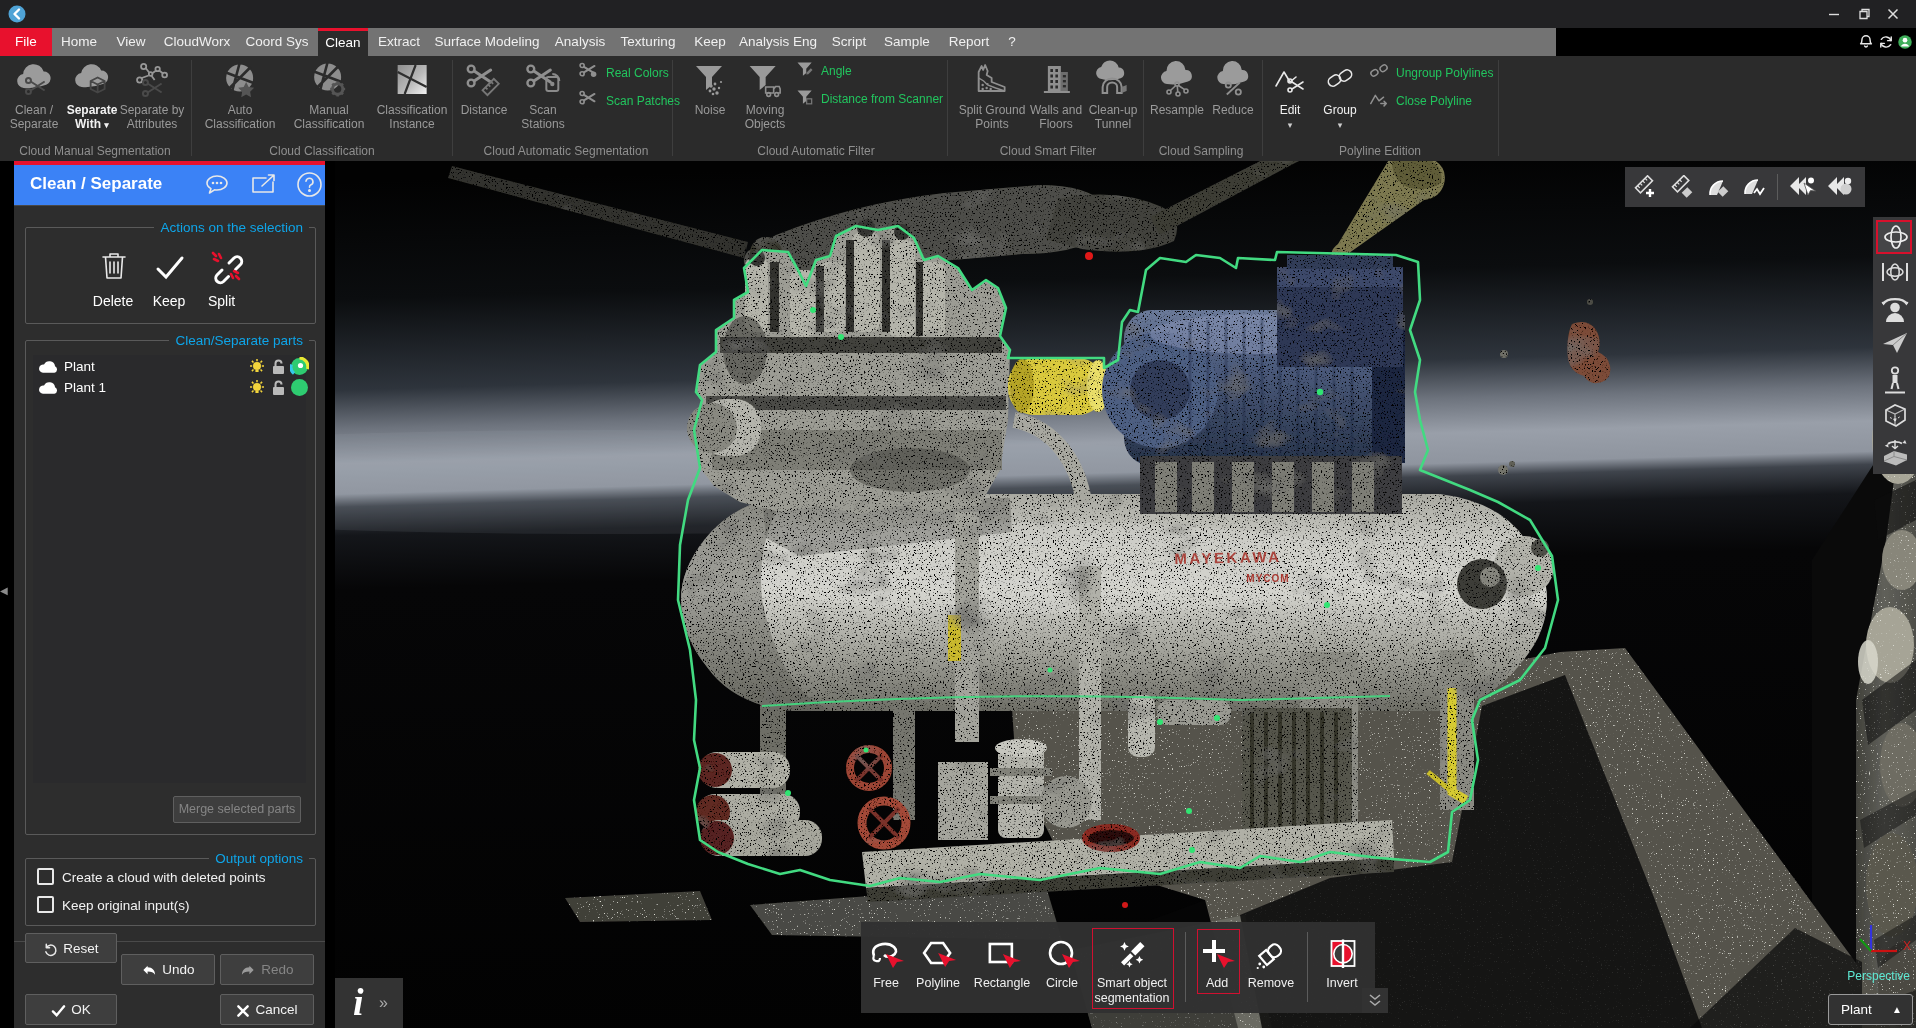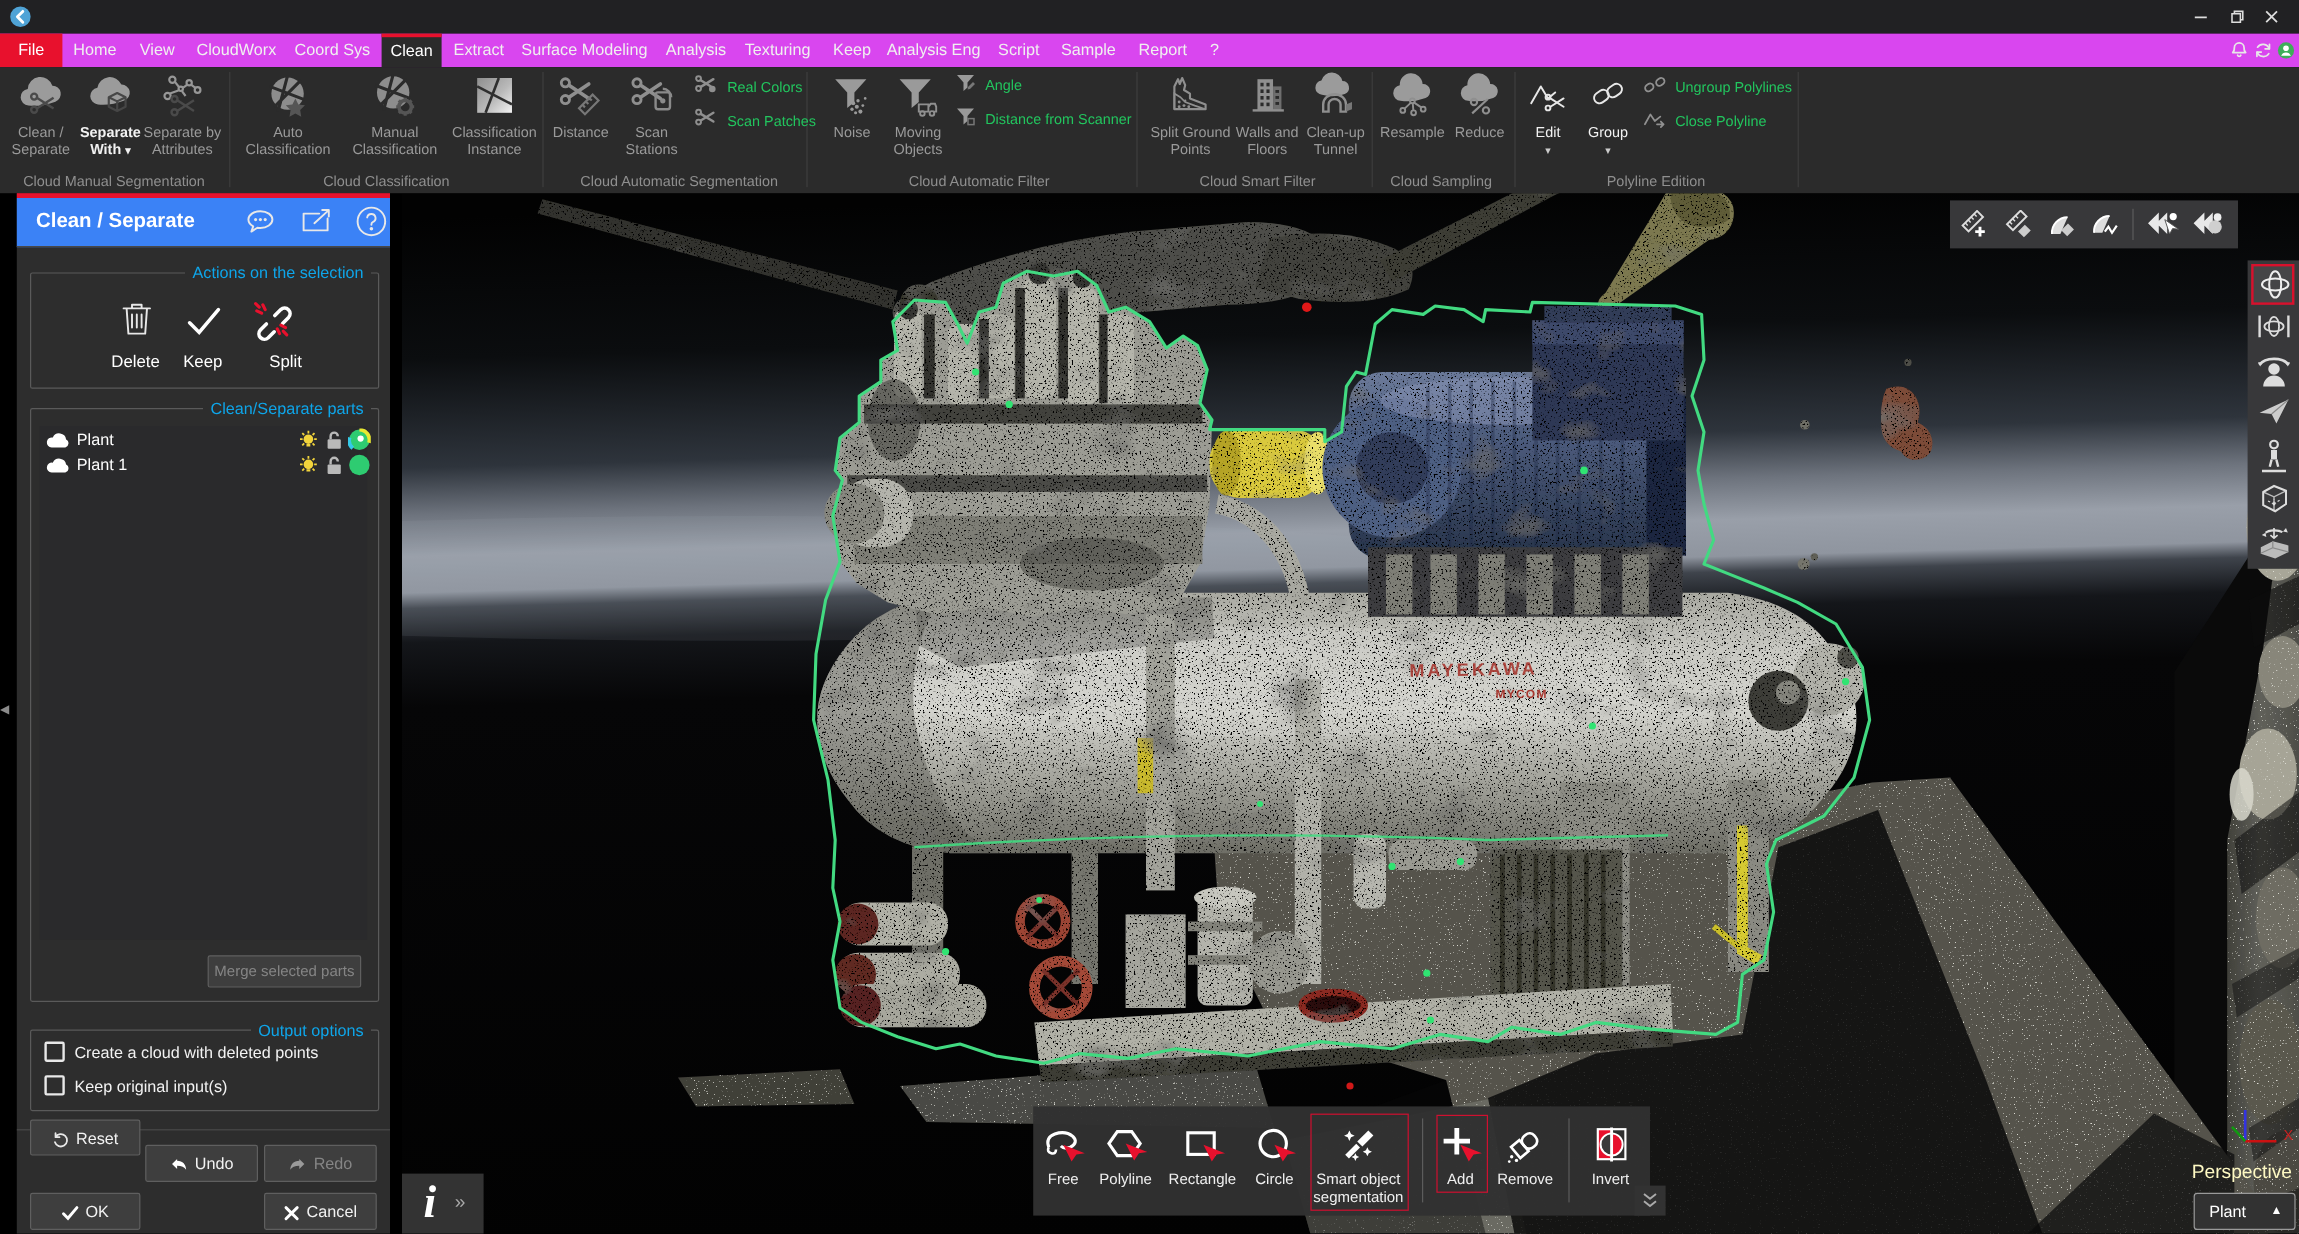--- a/index.html
+++ b/index.html
@@ -1,21 +1,21 @@
 <!DOCTYPE html>
 <html><head>
 <meta charset="utf-8">
 <style>
   html,body{margin:0;padding:0;width:1916px;height:1028px;overflow:hidden;background:#000;
     font-family:"Liberation Sans",sans-serif;-webkit-font-smoothing:antialiased;}
   .abs{position:absolute;}
   #titlebar{position:absolute;left:0;top:0;width:1916px;height:28px;background:#212123;}
   #title{position:absolute;top:7px;left:0;width:1838px;text-align:center;color:#e8e8e8;font-size:12px;}
   .winbtn{position:absolute;top:4px;width:20px;height:20px;color:#ddd;}
-  #menubar{position:absolute;left:0;top:28px;width:1916px;height:28px;background:#d946ef;}
+  #menubar{position:absolute;left:0;top:28px;width:1556px;height:28px;background:#737373;}
   .mi{position:absolute;top:0;height:28px;line-height:28px;color:#f0f0f0;font-size:13.5px;transform:translateX(-50%);}
   #mFile{position:absolute;left:0;top:0;width:52px;height:28px;background:#e8112d;color:#fff;text-align:center;line-height:28px;font-size:13.5px;}
   #mClean{position:absolute;left:318px;top:0;width:50px;height:28px;background:#2b2b2b;border-top:3px solid #e8112d;box-sizing:border-box;
      color:#fff;text-align:center;line-height:24px;font-size:13.5px;}
   #ribbon{position:absolute;left:0;top:56px;width:1916px;height:105px;background:#2b2b2b;}
   .gsep{position:absolute;top:4px;height:96px;width:1px;background:#3e3e3e;}
   .gcap{position:absolute;top:88px;height:14px;line-height:14px;color:#8f8f8f;font-size:12px;transform:translateX(-50%);white-space:nowrap;}
   .rbtn{position:absolute;top:2px;transform:translateX(-50%);text-align:center;color:#9a9a9a;font-size:12px;line-height:14px;white-space:nowrap;}
   .rbtn svg{display:block;margin:2px auto 3px auto;}
   .rbtn.en{color:#f2f2f2;}
@@ -35,21 +35,21 @@
   .pbtn.dis{color:#858585;}
   .chk{position:absolute;width:17px;height:17px;border:2px solid #e8e8e8;border-radius:2px;box-sizing:border-box;}
   .ckl{position:absolute;color:#f2f2f2;font-size:13.5px;}
   
   #vtool{position:absolute;left:1625px;top:167px;width:240px;height:40px;background:#38383a;}
   #rtool{position:absolute;left:1873px;top:217px;width:43px;height:257px;background:#38383a;}
   #btool{position:absolute;left:861px;top:922px;width:514px;height:91px;background:rgba(49,49,49,0.97);}
   .bitem{position:absolute;text-align:center;color:#f0f0f0;font-size:12.5px;line-height:15px;transform:translateX(-50%);}
   .bitem svg{display:block;margin:0 auto 2px auto;}
   #ibox{position:absolute;left:335px;top:978px;width:68px;height:50px;background:#333;}
-  #persp{position:absolute;left:1780px;top:969px;width:130px;text-align:right;color:#fef9c3;font-size:16px;}
+  #persp{position:absolute;left:1780px;top:969px;width:130px;text-align:right;color:#5eead4;font-size:12px;}
   #plantbtn{position:absolute;left:1828px;top:994px;width:85px;height:31px;background:#323232;border:1px solid #9a9a9a;
      border-radius:3px;box-sizing:border-box;color:#fff;font-size:13.5px;line-height:29px;padding-left:12px;}
 </style>
 </head>
 <body>
 <div id="vp">
 <svg class="abs" style="left:335px;top:161px" width="1581" height="867" viewBox="335 161 1581 867">
 <defs>
   <linearGradient id="sky" x1="0" y1="161" x2="0" y2="1028" gradientUnits="userSpaceOnUse" gradientTransform="rotate(-1.6 1092 450)">
     <stop offset="0" stop-color="#020202"></stop>
@@ -779,21 +779,21 @@
   <svg class="abs" style="left:193px;top:82px" width="38" height="38" viewBox="0 0 38 38">
     <g stroke="#fff" stroke-width="3" fill="none" stroke-linecap="round">
       <path d="M22 16 l5-5 a4.6 4.6 0 0 1 6.5 6.5 l-5 5"></path>
       <path d="M15 23 l-5 5 a4.6 4.6 0 0 0 6.5 6.5 l5-5"></path>
     </g>
     <g stroke="#e8112d" stroke-width="2.6" stroke-linecap="round">
       <path d="M12 7 l2 4 M7 12 l4 2 M6 6 l3 3"></path>
       <path d="M26 31 l-2-4 M31 26 l-4-2 M32 32 l-3-3"></path>
     </g>
   </svg>
-  <div class="abs" style="left:194px;top:128px;width:60px;text-align:center;color:#fff;font-size:14px">Split</div>
+  <div class="abs" style="left:194px;top:128px;width:60px;text-align:left;color:#fff;font-size:14px">Split</div>
 
   <fieldset style="left:11px;top:168px;width:289px;height:500px">
     <legend>Clean/Separate parts</legend>
   </fieldset>
   <div class="abs" style="left:19px;top:190px;width:273px;height:428px;background:#2a2a2c"></div>
   <div class="abs" style="left:24px;top:191px;width:263px;height:22px">
     <svg class="abs" style="left:0;top:3px" width="20" height="16" viewBox="0 0 24 18">
       <path d="M6 16 a5 5 0 1 1 1.2-9.9 A7 7 0 0 1 20.5 8 a4.3 4.3 0 0 1 -.8 8 z" fill="#fff"></path>
     </svg>
     <span class="abs" style="left:26px;top:3px;color:#fff;font-size:13.5px">Plant</span>

